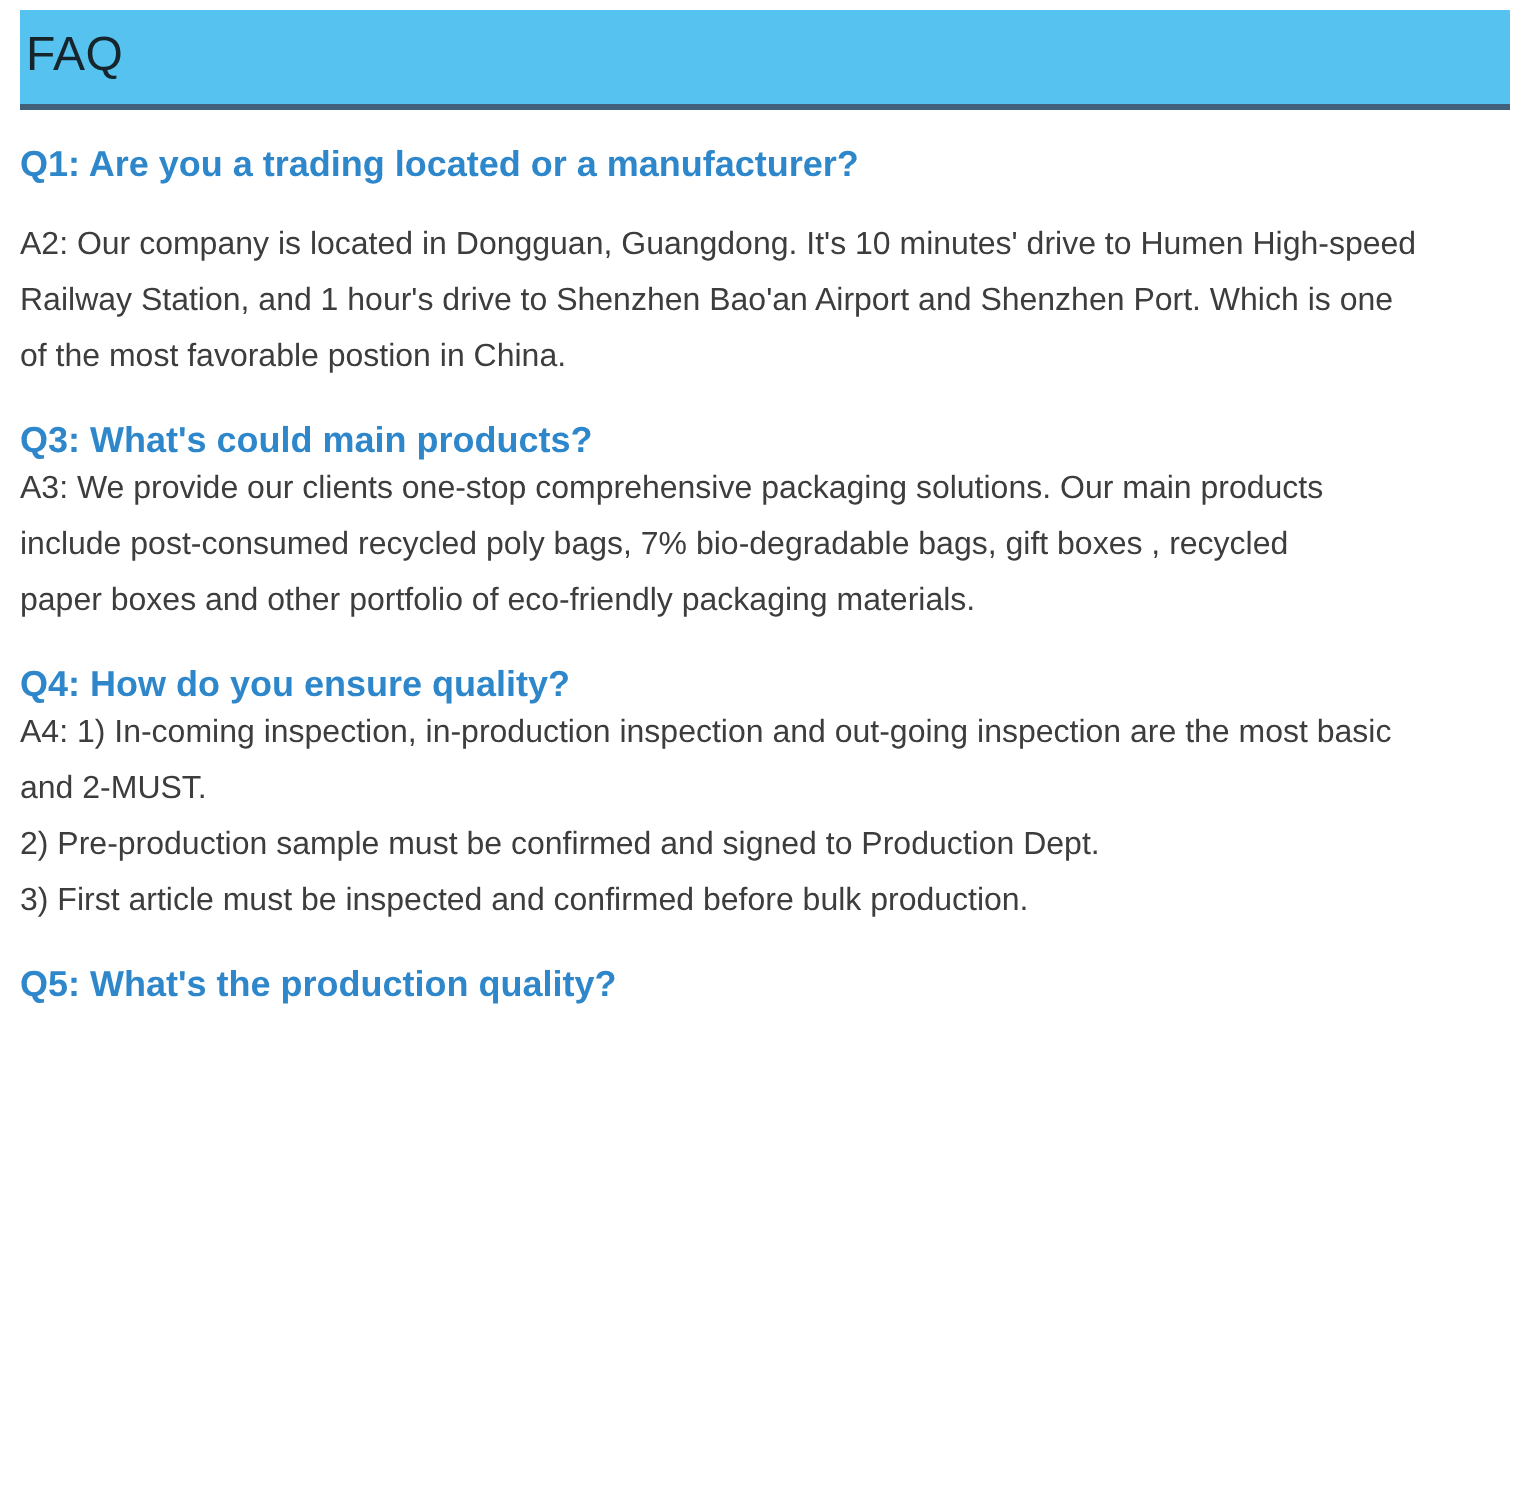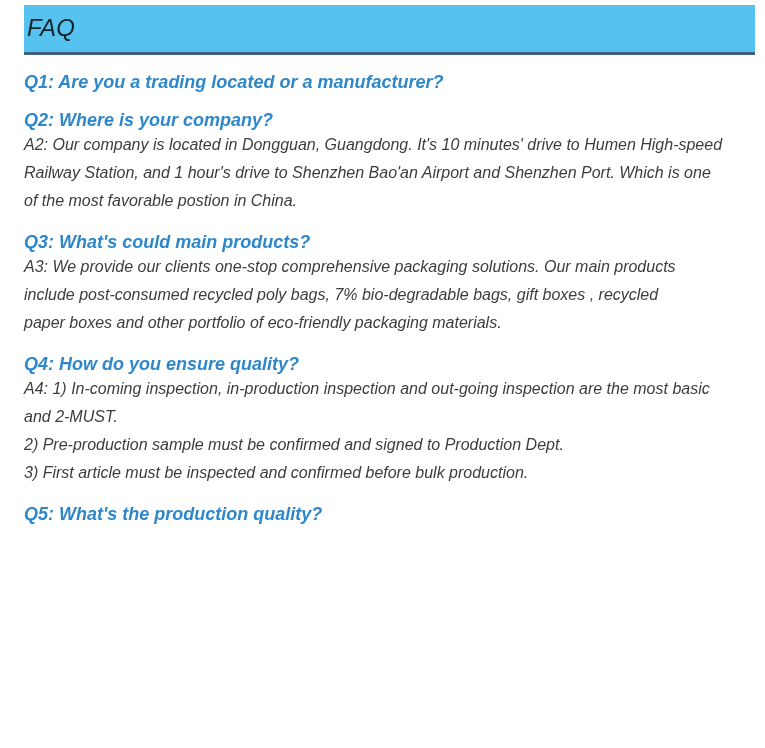--- a/index.html
+++ b/index.html
@@ -9,22 +9,21 @@
   }
   body {
     width: 765px;
     height: 748px;
     overflow: hidden;
     font-family: "Liberation Sans", "DejaVu Sans", sans-serif;
   }
   .page {
     box-sizing: border-box;
     width: 765px;
-    padding: 5px 10px 0 24px;
-    font-style: italic;
+    padding: 5px 10px 0 10px;
   }
   .faq-header {
     box-sizing: border-box;
     height: 50px;
     background: #56c2f0;
     border-bottom: 3px solid #43607b;
     display: flex;
     align-items: center;
     padding-left: 3px;
     margin-bottom: 4px;
@@ -62,21 +61,20 @@
 
   <div class="faq-header">
     <span class="faq-title">FAQ</span>
   </div>
 
   <div class="faq-item">
     <h3 class="faq-question">Q1: Are you a trading located or a manufacturer?</h3>
   </div>
 
   <div class="faq-item">
-    <h3 class="faq-question">Q2: Where is your company?</h3>
     <p class="faq-answer">A2: Our company is located in Dongguan, Guangdong. It's 10 minutes' drive to Humen High-speed
 Railway Station, and 1 hour's drive to Shenzhen Bao'an Airport and Shenzhen Port. Which is one
 of the most favorable postion in China.</p>
   </div>
 
   <div class="faq-item">
     <h3 class="faq-question">Q3: What's could main products?</h3>
     <p class="faq-answer">A3: We provide our clients one-stop comprehensive packaging solutions. Our main products
 include post-consumed recycled poly bags, 7% bio-degradable bags, gift boxes , recycled
 paper boxes and other portfolio of eco-friendly packaging materials.</p>

